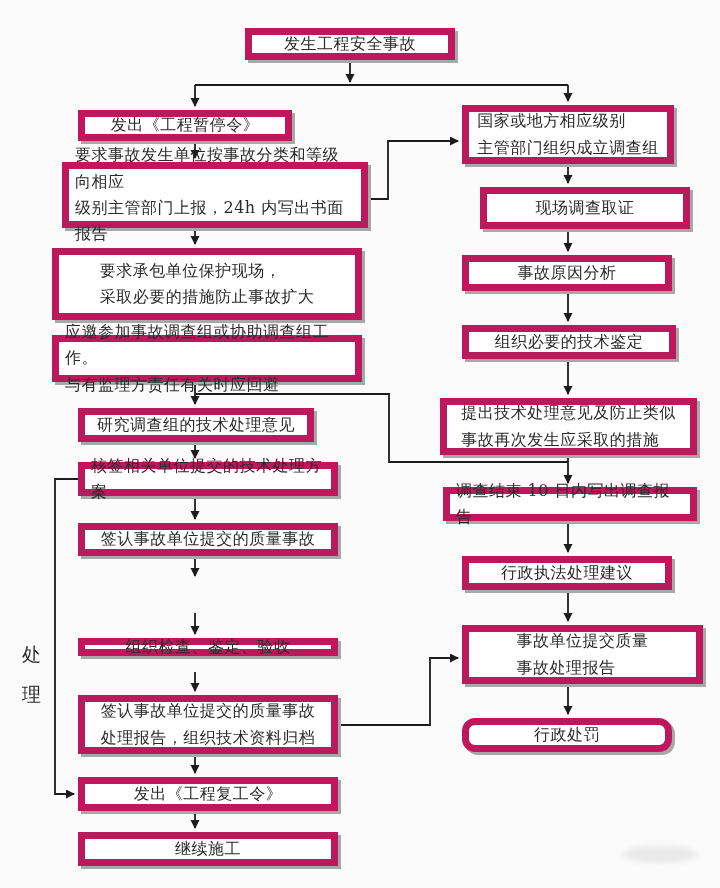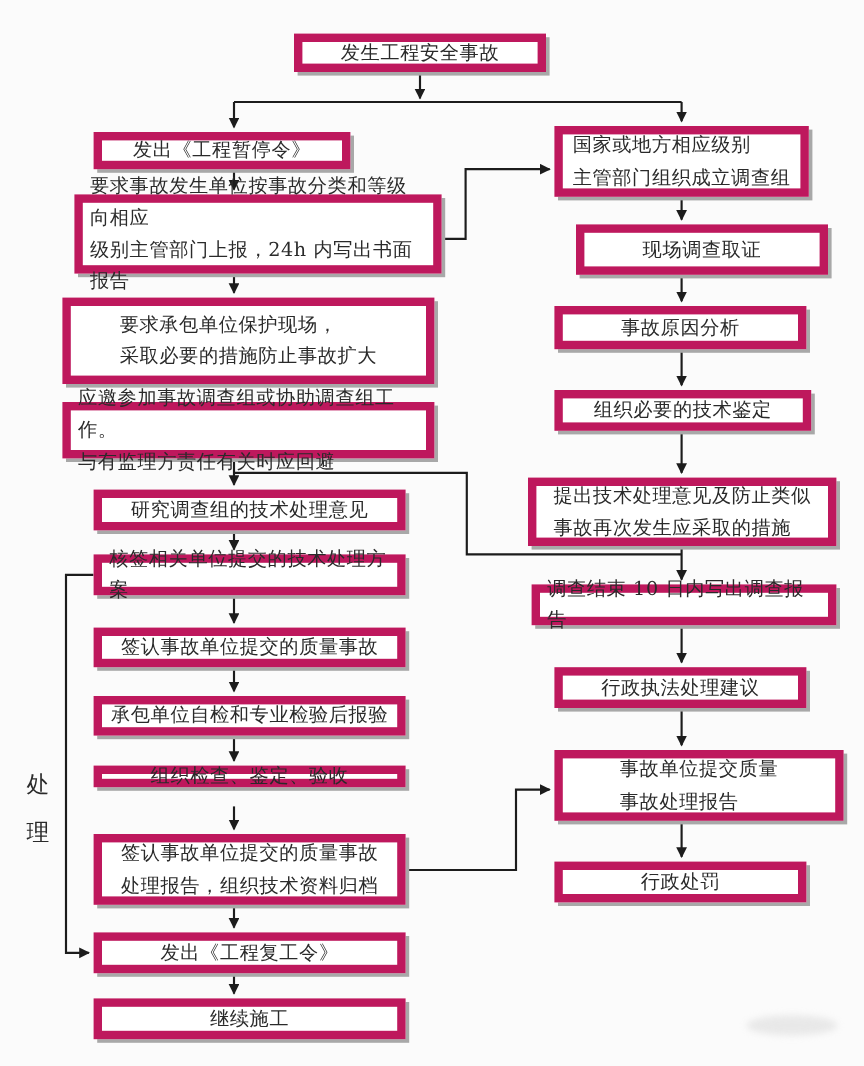--- a/index.html
+++ b/index.html
@@ -92,38 +92,37 @@
   <div class="side-label" style="left:13px;top:634px;width:38px;">处
 理</div>
 
   <div class="box" style="left:78px;top:110px;width:214px;height:31px;">发出《工程暂停令》</div>
   <div class="box" style="left:62px;top:162px;width:306px;height:66px;">要求事故发生单位按事故分类和等级向相应
 级别主管部门上报，24h 内写出书面报告</div>
   <div class="box" style="left:52px;top:248px;width:310px;height:72px;">要求承包单位保护现场，
 采取必要的措施防止事故扩大</div>
   <div class="box" style="left:52px;top:320px;width:310px;height:47px;margin-top:15px;">应邀参加事故调查组或协助调查组工作。
 与有监理方责任有关时应回避</div>
-  <div class="box" style="left:78px;top:408px;width:260px;height:34px;">研究调查组的技术处理意见</div>
+  <div class="box" style="left:78px;top:408px;width:236px;height:34px;">研究调查组的技术处理意见</div>
   <div class="box" style="left:78px;top:462px;width:260px;height:34px;">核签相关单位提交的技术处理方案</div>
   <div class="box" style="left:78px;top:523px;width:260px;height:33px;">签认事故单位提交的质量事故</div>
-  <div class="box" style="left:78px;top:580px;width:260px;height:33px;">承包单位自检和专业检验后报验</div>
   <div class="box" style="left:78px;top:638px;width:260px;height:18px;">组织检查、鉴定、验收</div>
   <div class="box" style="left:78px;top:695px;width:260px;height:59px;">签认事故单位提交的质量事故
 处理报告，组织技术资料归档</div>
   <div class="box" style="left:78px;top:777px;width:260px;height:34px;">发出《工程复工令》</div>
   <div class="box" style="left:78px;top:832px;width:260px;height:34px;">继续施工</div>
 
   <div class="box" style="left:462px;top:105px;width:212px;height:59px;">国家或地方相应级别
 主管部门组织成立调查组</div>
   <div class="box" style="left:480px;top:187px;width:210px;height:42px;">现场调查取证</div>
   <div class="box" style="left:462px;top:255px;width:210px;height:36px;">事故原因分析</div>
   <div class="box" style="left:462px;top:325px;width:214px;height:34px;">组织必要的技术鉴定</div>
   <div class="box" style="left:440px;top:398px;width:257px;height:57px;">提出技术处理意见及防止类似
 事故再次发生应采取的措施</div>
   <div class="box" style="left:443px;top:487px;width:254px;height:34px;">调查结束 10 日内写出调查报告</div>
   <div class="box" style="left:462px;top:556px;width:210px;height:34px;">行政执法处理建议</div>
   <div class="box" style="left:462px;top:625px;width:241px;height:59px;">事故单位提交质量
 事故处理报告</div>
-  <div class="box" style="left:462px;top:718px;width:210px;height:34px;">行政处罚</div>
+  <div class="box" style="left:462px;top:718px;width:210px;height:34px;border-radius:13px;">行政处罚</div>
 
   <div class="watermark" style="left:622px;top:846px;width:76px;height:17px;"></div>
 
 </div>
 
 </body></html>

